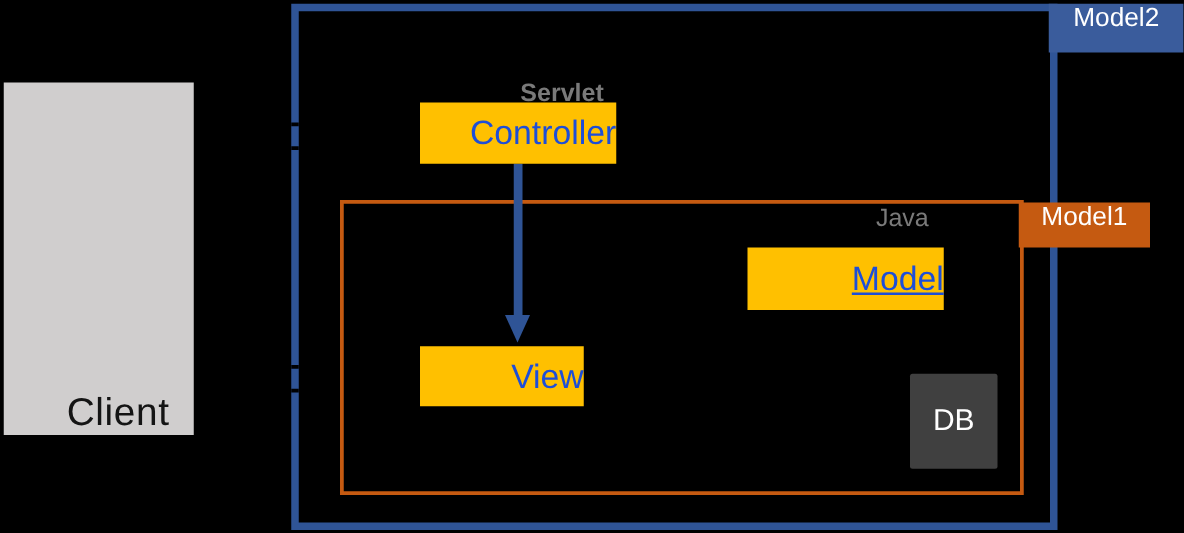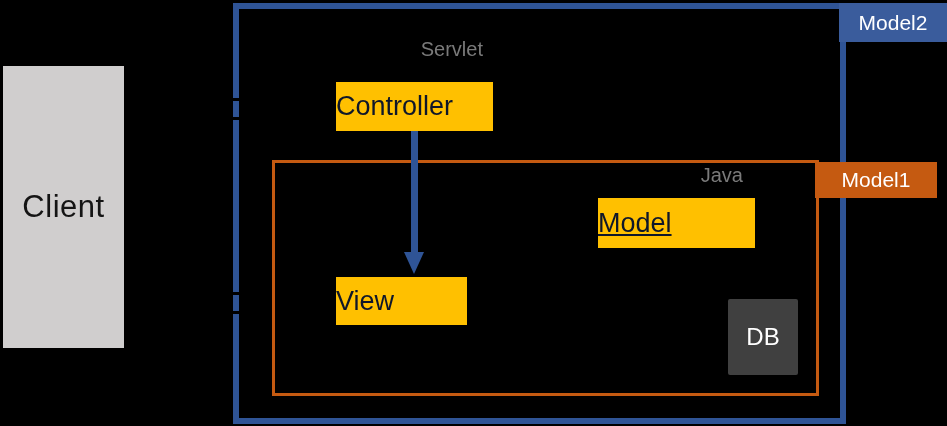--- a/index.html
+++ b/index.html
@@ -5,66 +5,66 @@
   html,body { margin:0; padding:0; background:#000; }
   .canvas {
     position:relative; width:947px; height:426px; overflow:hidden;
     background:var(--background,#000);
     font-family:"Liberation Sans", sans-serif;
   }
   
   .client-box {
     position:absolute; left:3px; top:66px; width:121px; height:282px;
     background:var(--client_gray,#D0CECE);
-    display:flex; align-items:center; justify-content:center;
-    font-size:31px; color:#141414; letter-spacing:0.5px;
+    display:flex; align-items:flex-end; justify-content:center;
+    font-size:31px; color:#141414; letter-spacing:0.5px;padding-left:31px;
   }
   
   .outer-rect {
     position:absolute; left:233px; top:3px; width:613px; height:421px;
     border:6px solid var(--container_blue,#2F5496); box-sizing:border-box;
   }
   .border-gap {
     position:absolute; left:233px; width:6px; height:3px; background:#000;
   }
   .gap1 { top:98px; } .gap2 { top:117px; } .gap3 { top:292px; } .gap4 { top:311px; }
   
   .inner-rect {
     position:absolute; left:272px; top:160px; width:547px; height:236px;
     border:3px solid var(--container_orange,#C55A11); box-sizing:border-box;
   }
   
   .tag {
-    position:absolute; display:flex; align-items:center; justify-content:center;
+    position:absolute; display:flex; justify-content:center;
     color:#fff; font-size:21px;
   }
   .model2-tag { left:839px; top:3px; width:108px; height:39px; background:var(--tag_blue,#3A5C9C); }
-  .model1-tag { left:815px; top:162px; width:122px; height:36px; background:var(--container_orange,#C55A11); }
+  .model1-tag { left:815px; top:162px; width:105px; height:36px; background:var(--container_orange,#C55A11); }
   
   .node {
     position:absolute; background:var(--node_yellow,#FFC000);
-    display:flex; align-items:center; justify-content:flex-start;
-    font-size:27px; color:#0f172a;
+    display:flex; align-items:center; justify-content:flex-end;
+    font-size:27px; color:#1d4ed8;
   }
   .controller { left:336px; top:82px;  width:157px; height:49px; }
   .view       { left:336px; top:277px; width:131px; height:48px; }
   .model      { left:598px; top:198px; width:157px; height:50px;text-decoration:underline; }
   
   .db {
     position:absolute; left:728px; top:299px; width:70px; height:76px;
     background:var(--db_gray,#404040); border-radius:2px;
     display:flex; align-items:center; justify-content:center;
     color:#fff; font-size:24px;
   }
   
   .annotation {
     position:absolute; color:var(--annotation_gray,#7A7A7A);
     font-size:20px; text-align:right;
   }
-  .servlet { left:337px; top:38px;  width:146px; }
+  .servlet { left:337px; top:64px;  width:146px;font-weight:bold; }
   .jsp     { left:340px; top:245px; width:150px; }
   .java    { left:600px; top:164px; width:143px; }
   
   .arrow-shaft {
     position:absolute; left:411px; top:131px; width:7px; height:122px;
     background:var(--container_blue,#2F5496);
   }
   .arrow-head {
     position:absolute; left:404px; top:252px; width:0; height:0;
     border-left:10px solid transparent; border-right:10px solid transparent;

